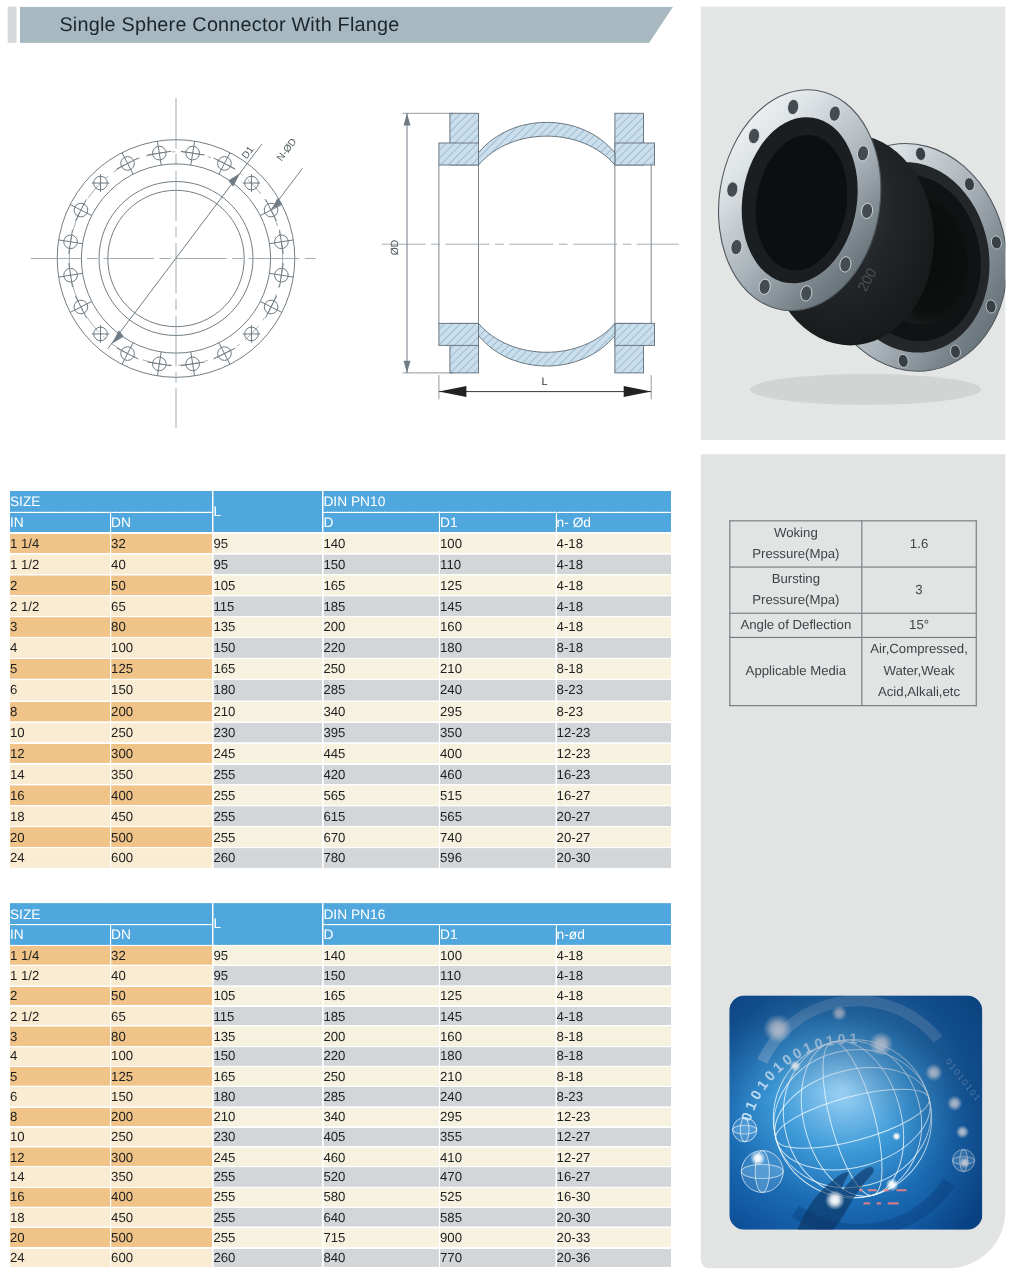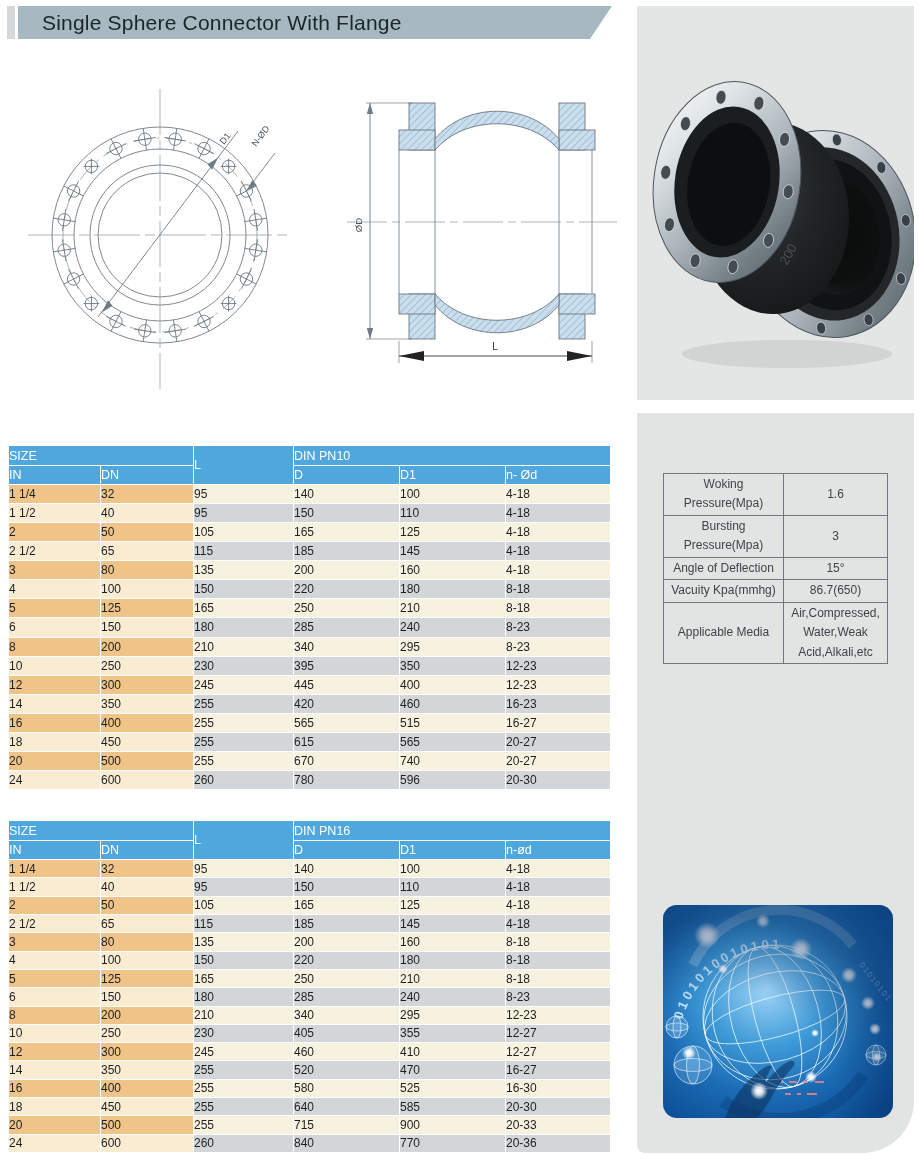--- a/index.html
+++ b/index.html
@@ -3,21 +3,21 @@
 <meta charset="utf-8">
 <style>
   html,body{margin:0;padding:0;background:#fff;}
   .page{position:relative;width:919px;height:1163px;background:#fff;overflow:hidden;
         font-family:"Liberation Sans",sans-serif;}
 
   
   .title-accent{position:absolute;left:7px;top:6px;width:8px;height:33px;background:#D6D9D9;}
   .title-bar{position:absolute;left:18px;top:6px;width:594px;height:33px;background:#A7B8C0;
              clip-path:polygon(0 0,100% 0,calc(100% - 22px) 100%,0 100%);}
-  .title-text{display:block;padding-left:24px;line-height:33px;font-size:21px;color:#1A262C;letter-spacing:.2px;}
+  .title-text{display:block;padding-left:36px;line-height:33px;font-size:18px;color:#1A262C;letter-spacing:.2px;}
 
   
   .panel-top{position:absolute;left:637px;top:6px;width:277px;height:394px;background:#E4E5E5;}
   .panel-top svg{display:block;width:100%;height:100%;}
   .panel-bottom{position:absolute;left:637px;top:413px;width:277px;height:740px;background:#E2E3E3;
                 border-radius:0 0 52px 8px;}
 
   
   .drawing-front{position:absolute;left:10px;top:55px;width:310px;height:350px;}
   .drawing-section{position:absolute;left:332px;top:55px;width:300px;height:350px;}
@@ -575,24 +575,20 @@
         </tr>
         <tr>
           <td>Bursting Pressure(Mpa)</td>
           <td>3</td>
         </tr>
         <tr>
           <td>Angle of Deflection</td>
           <td>15°</td>
         </tr>
         <tr>
-          <td>Vacuity Kpa(mmhg)</td>
-          <td>86.7(650)</td>
-        </tr>
-        <tr>
           <td>Applicable Media</td>
           <td>Air,Compressed, Water,Weak Acid,Alkali,etc</td>
         </tr>
       </tbody>
   </table>
 
   <div class="globe">
     <svg viewBox="0 0 230 213">
       <defs>
         <radialGradient id="g1" cx="0.45" cy="0.4" r="0.75">

